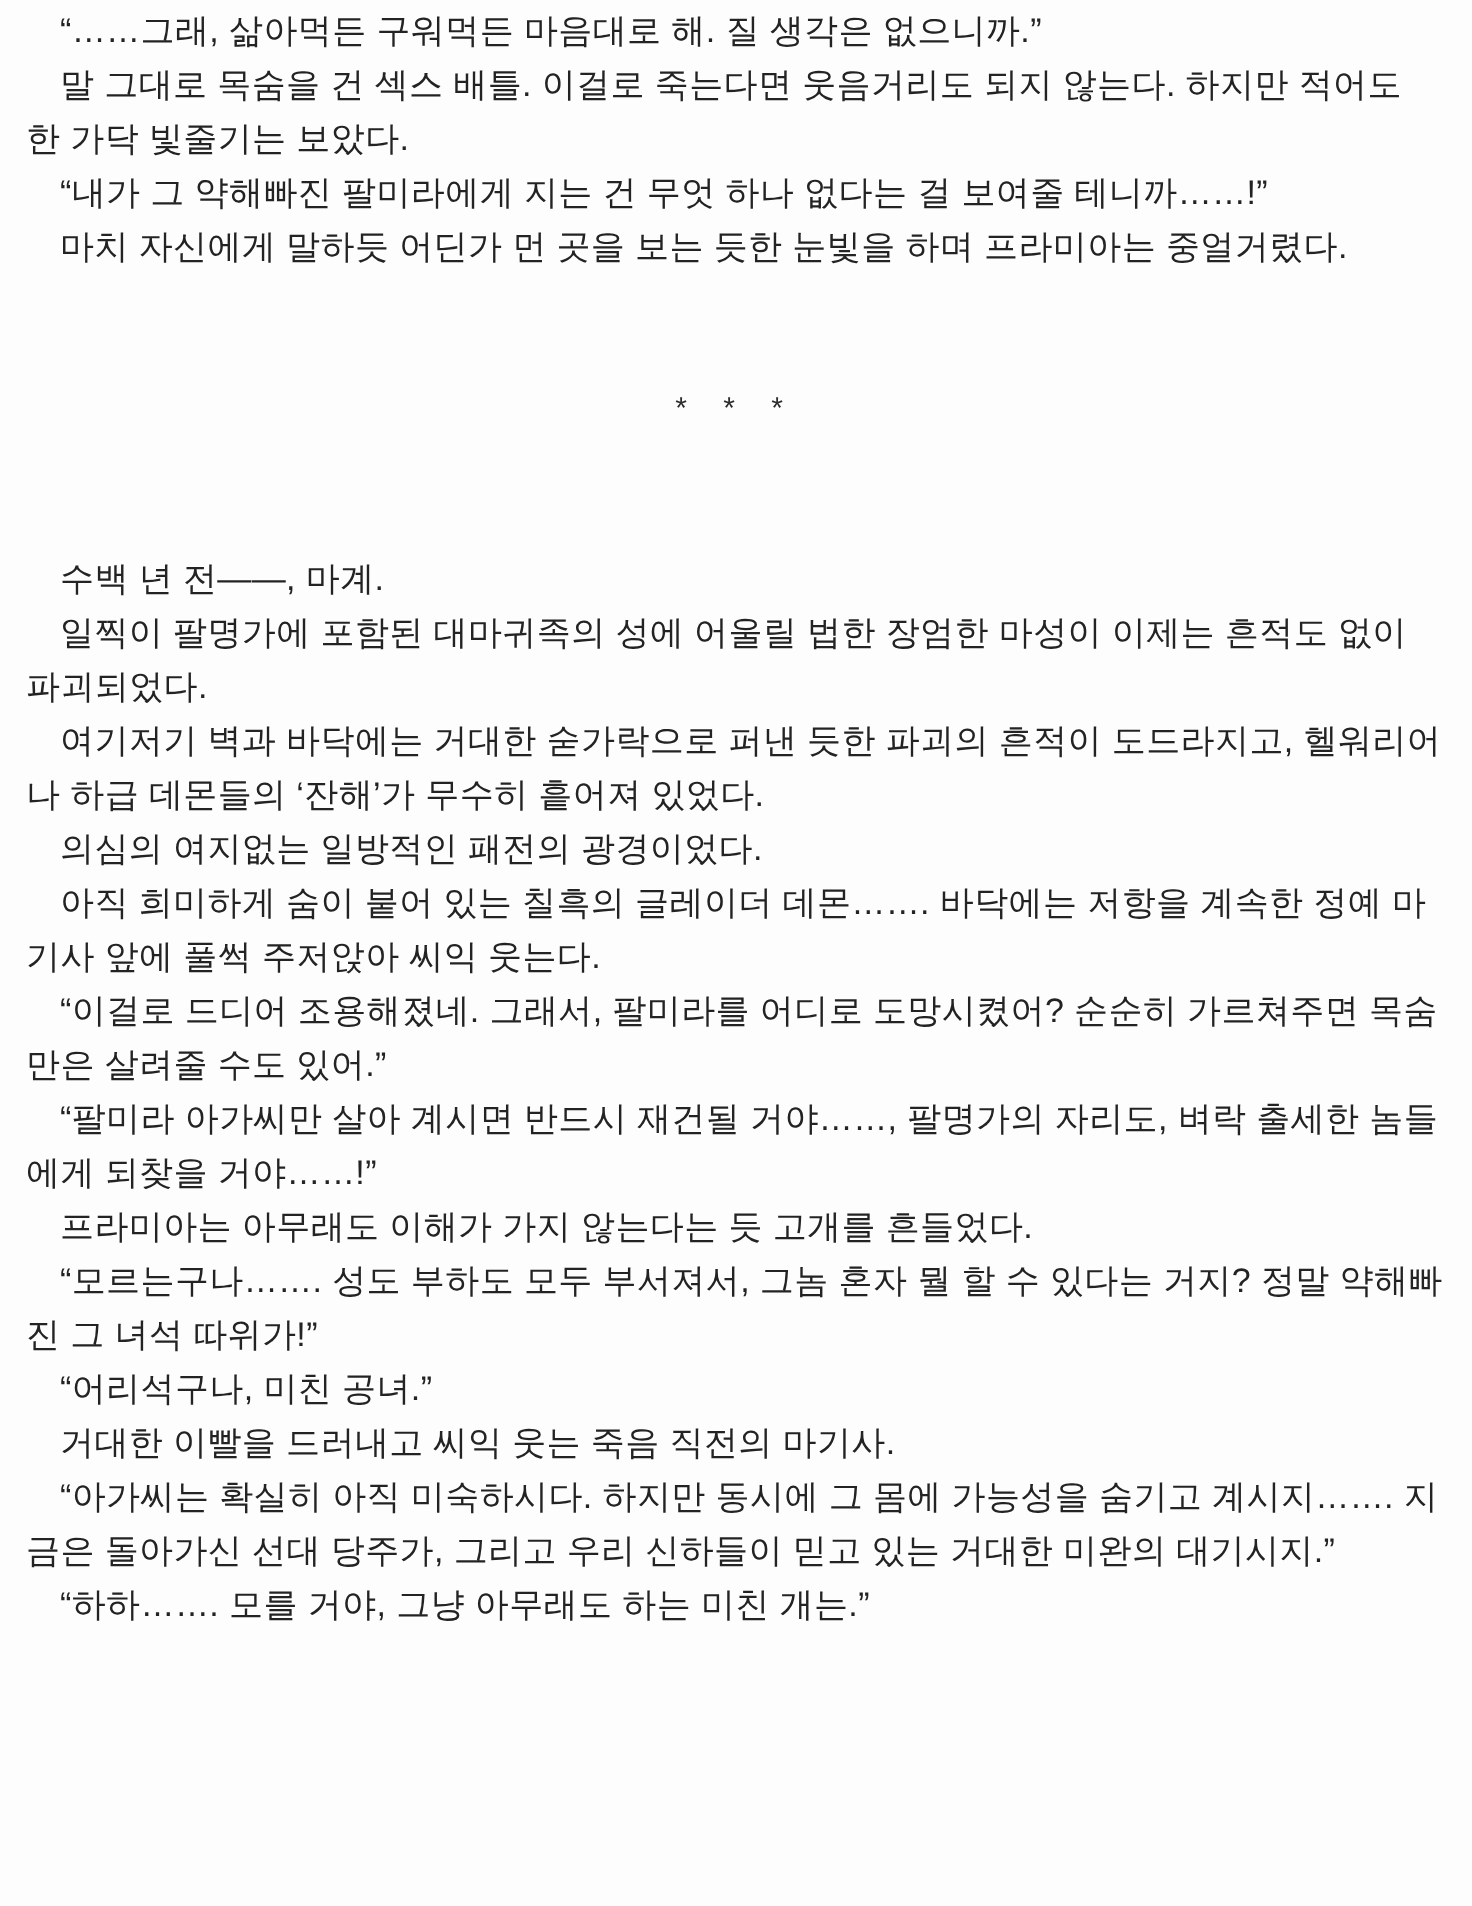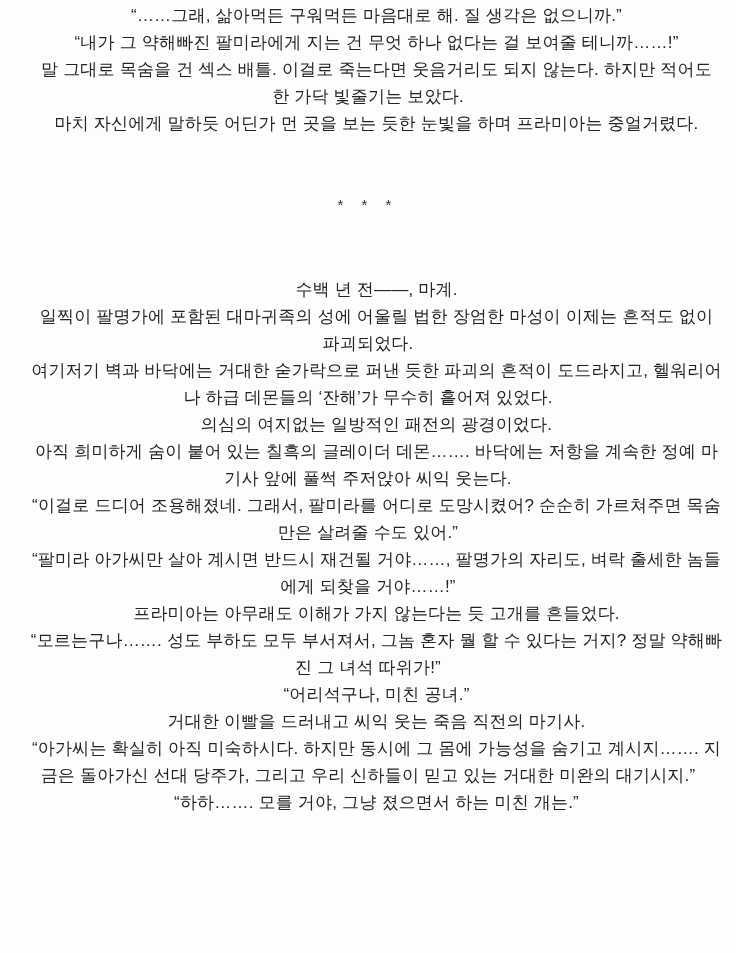--- a/index.html
+++ b/index.html
@@ -17,48 +17,48 @@
   .page {
     padding: 2px 13px 0 13px;
     font-size: 17px;
     line-height: 27px;
     letter-spacing: 0.2px;
   }
   .page p {
     margin: 0;
     text-indent: 17px;
     word-break: break-all;
-    text-align: center;
+    text-align: left;
   }
   .scene-break {
     text-align: center;
     text-indent: 0;
     margin: 54px 0 58px 0;
     font-size: 15px;
     letter-spacing: 7px;
     color: #2b2b2b;
   }
 </style>
 </head>
 <body>
 
 <div class="page">
   <p>“……그래, 삶아먹든 구워먹든 마음대로 해. 질 생각은 없으니까.”</p>
+  <p>말 그대로 목숨을 건 섹스 배틀. 이걸로 죽는다면 웃음거리도 되지 않는다. 하지만 적어도 한 가닥 빛줄기는 보았다.</p>
   <p>“내가 그 약해빠진 팔미라에게 지는 건 무엇 하나 없다는 걸 보여줄 테니까……!”</p>
-  <p>말 그대로 목숨을 건 섹스 배틀. 이걸로 죽는다면 웃음거리도 되지 않는다. 하지만 적어도 한 가닥 빛줄기는 보았다.</p>
   <p>마치 자신에게 말하듯 어딘가 먼 곳을 보는 듯한 눈빛을 하며 프라미아는 중얼거렸다.</p>
 
   <div class="scene-break">* * *</div>
 
   <p>수백 년 전——, 마계.</p>
   <p>일찍이 팔명가에 포함된 대마귀족의 성에 어울릴 법한 장엄한 마성이 이제는 흔적도 없이 파괴되었다.</p>
   <p>여기저기 벽과 바닥에는 거대한 숟가락으로 퍼낸 듯한 파괴의 흔적이 도드라지고, 헬워리어나 하급 데몬들의 ‘잔해’가 무수히 흩어져 있었다.</p>
   <p>의심의 여지없는 일방적인 패전의 광경이었다.</p>
   <p>아직 희미하게 숨이 붙어 있는 칠흑의 글레이더 데몬……. 바닥에는 저항을 계속한 정예 마기사 앞에 풀썩 주저앉아 씨익 웃는다.</p>
   <p>“이걸로 드디어 조용해졌네. 그래서, 팔미라를 어디로 도망시켰어? 순순히 가르쳐주면 목숨만은 살려줄 수도 있어.”</p>
   <p>“팔미라 아가씨만 살아 계시면 반드시 재건될 거야……, 팔명가의 자리도, 벼락 출세한 놈들에게 되찾을 거야……!”</p>
   <p>프라미아는 아무래도 이해가 가지 않는다는 듯 고개를 흔들었다.</p>
   <p>“모르는구나……. 성도 부하도 모두 부서져서, 그놈 혼자 뭘 할 수 있다는 거지? 정말 약해빠진 그 녀석 따위가!”</p>
   <p>“어리석구나, 미친 공녀.”</p>
   <p>거대한 이빨을 드러내고 씨익 웃는 죽음 직전의 마기사.</p>
   <p>“아가씨는 확실히 아직 미숙하시다. 하지만 동시에 그 몸에 가능성을 숨기고 계시지……. 지금은 돌아가신 선대 당주가, 그리고 우리 신하들이 믿고 있는 거대한 미완의 대기시지.”</p>
-  <p>“하하……. 모를 거야, 그냥 졌으면서 하는 미친 개는.”</p>
+  <p>“하하……. 모를 거야, 그냥 아무래도 하는 미친 개는.”</p>
 </div>
 
 </body></html>

